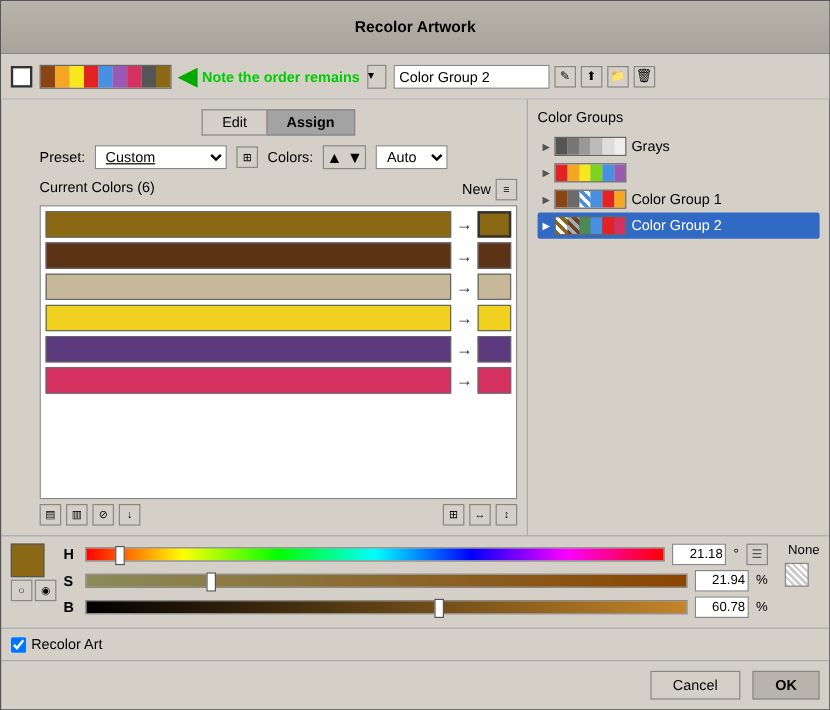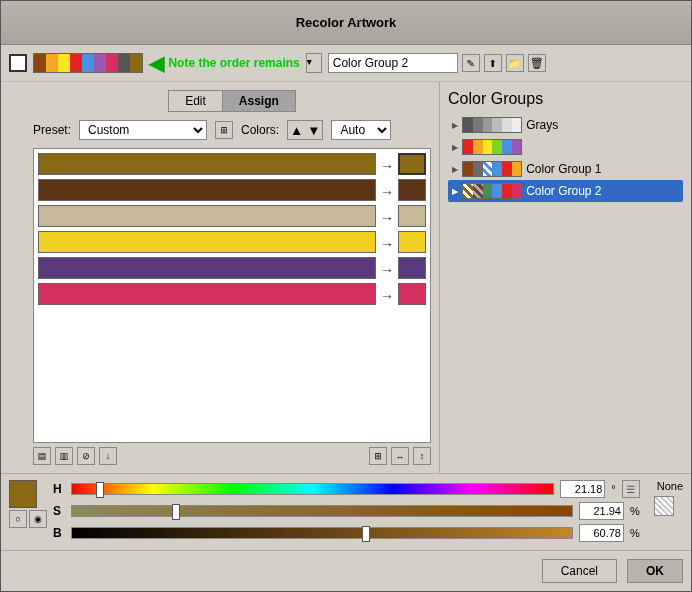--- a/index.html
+++ b/index.html
@@ -138,21 +138,21 @@
     }
     .label { color: #000; }
     .select-box {
       border: 1px solid #888;
       background: white;
       padding: 1px 4px;
       font-size: 12px;
       height: 20px;
       cursor: pointer;
     }
-    .preset-select { width: 128px; }
+    .preset-select { width: 110px; text-decoration: underline; }
     .colors-select { width: 60px; }
     .grid-icon-btn {
       width: 18px; height: 18px;
       border: 1px solid #888;
       background: #d4d0c8;
       cursor: pointer;
       font-size: 9px;
       display: flex; align-items: center; justify-content: center;
     }
     .current-colors-header {
@@ -290,21 +290,21 @@
       background: #b8b4ac;
       font-weight: bold;
     }
     .right-panel {
       flex: 1;
       padding: 8px;
       display: flex;
       flex-direction: column;
     }
     .color-groups-title {
-      font-size: 16px;
+      font-size: 12px;
       margin-bottom: 6px;
       color: #000;
     }
     .group-row {
       display: flex;
       align-items: center;
       padding: 3px 4px;
       gap: 4px;
       cursor: pointer;
       border-radius: 2px;
@@ -399,20 +399,27 @@
         <span class="label">Colors:</span>
         <div style="display:flex;align-items:center;border:1px solid #888;height:20px;">
           <button style="border:none;background:#d4d0c8;cursor:pointer;padding:0 2px;">▲</button>
           <button style="border:none;background:#d4d0c8;cursor:pointer;padding:0 2px;">▼</button>
         </div>
         <select class="select-box colors-select">
           <option>Auto</option>
         </select>
       </div>
 
+      <div class="current-colors-header">
+        <span>Current Colors (6)</span>
+        <div style="display:flex;align-items:center;gap:4px;">
+          <span>New</span>
+          <div class="icon-small">≡</div>
+        </div>
+      </div>
 
       <div class="colors-container">
 
         <div class="color-row">
           <div class="color-bar" style="background:#8B6914;"></div>
           <span class="arrow-char">→</span>
           <div class="new-swatch" style="background:#8B6914;border:2px solid #333;"></div>
         </div>
 
         <div class="color-row">
@@ -552,19 +559,25 @@
           <span class="unit-label">%</span>
         </div>
       </div>
 
       <div style="display:flex;flex-direction:column;align-items:center;gap:2px;">
         <span class="none-label">None</span>
         <div class="none-grid"></div>
       </div>
     </div>
 
+    <div class="recolor-row">
+      <label class="checkbox-label">
+        <input type="checkbox" checked="" style="">
+        <span>Recolor Art</span>
+      </label>
+    </div>
 
     <div class="footer-buttons">
       <button class="footer-btn">Cancel</button>
       <button class="footer-btn ok">OK</button>
     </div>
   </div>
 </div>
 
 </body></html>

